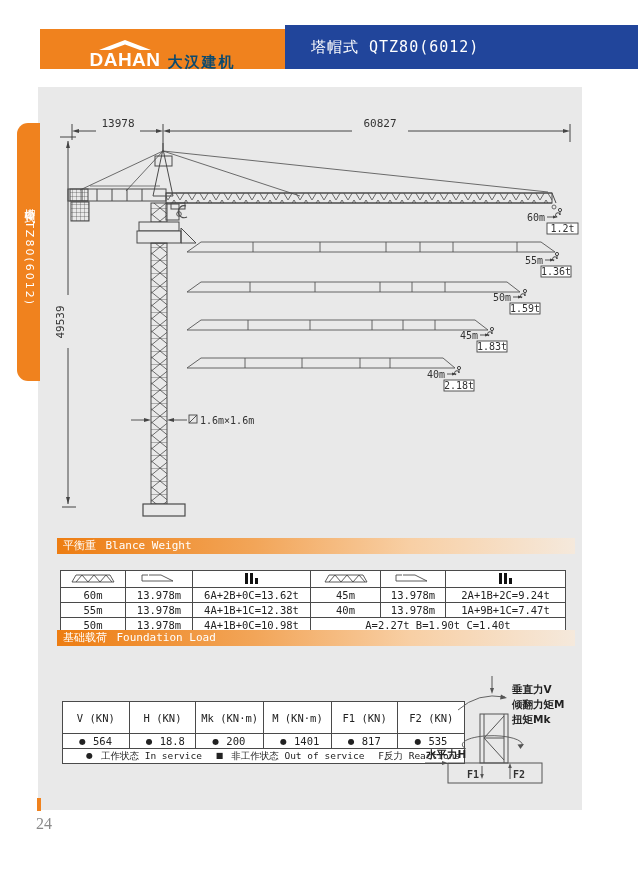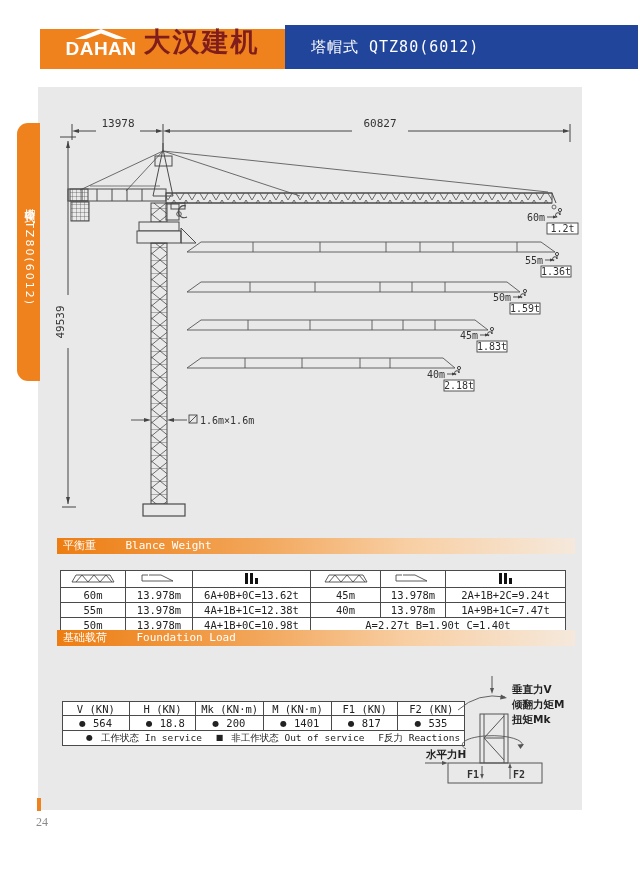--- a/index.html
+++ b/index.html
@@ -5,59 +5,59 @@
   html,body{margin:0;padding:0;}
   body{
     width:640px;height:875px;position:relative;background:#ffffff;
     font-family:"DejaVu Sans Mono","Liberation Mono",monospace;
     color:#222;overflow:hidden;
   }
   
   .hdr-blue{position:absolute;left:285px;top:25px;width:353px;height:44px;background:#21459B;
     display:flex;align-items:center;}
   .hdr-orange{position:absolute;left:40px;top:29px;width:245px;height:40px;background:#F0821E;
-    display:flex;align-items:flex-start;justify-content:center;gap:8px;}
+    display:flex;align-items:flex-end;justify-content:center;gap:8px;}
   .hdr-title{color:#fff;font-size:15px;letter-spacing:1px;padding-left:26px;
     font-family:"DejaVu Sans Mono","Liberation Sans",sans-serif;}
   .brand{display:flex;align-items:flex-end;gap:7px;}
   .brand-en{display:flex;flex-direction:column;align-items:center;line-height:1;}
   .brand-en .word{color:#fff;font-weight:bold;font-size:19px;letter-spacing:.5px;
     font-family:"Liberation Sans",sans-serif;}
-  .brand-cn{color:#7f1d1d;font-weight:bold;font-size:27px;letter-spacing:2px;line-height:1;
-    font-family:Liberation Mono, monospace;}
+  .brand-cn{color:#0c4a6e;font-weight:bold;font-size:15px;letter-spacing:2px;line-height:1;
+    font-family:Liberation Sans, sans-serif;}
   
   .panel{position:absolute;left:38px;top:87px;width:544px;height:723px;background:#E9E9E9;}
   .side-tab{position:absolute;left:17px;top:123px;width:23px;height:258px;background:#F0821E;
     border-radius:11px 0 0 11px;display:flex;align-items:center;justify-content:center;}
   .side-tab span{writing-mode:vertical-rl;color:#fff;font-size:11px;letter-spacing:2px;
     font-family:"DejaVu Sans","Liberation Sans",sans-serif;}
   
   .banner{position:absolute;left:57px;width:518px;height:16px;line-height:16px;
     background:linear-gradient(90deg,#ED7D12 0%,#F2A558 38%,#F8CFA4 68%,#F5E9DC 100%);
     color:#fff;font-size:11px;padding-left:6px;box-sizing:border-box;
     font-family:"DejaVu Sans","Liberation Sans",sans-serif;}
-  .banner .b-en{margin-left:26px;font-family:"DejaVu Sans Mono",monospace;}
+  .banner .b-en{margin-left:6px;font-family:"DejaVu Sans Mono",monospace;}
   
   table{border-collapse:collapse;background:#fff;position:absolute;table-layout:fixed;}
   td,th{border:1px solid #4a4a4a;text-align:center;font-weight:normal;
     font-size:10.5px;padding:0;overflow:hidden;white-space:nowrap;}
   .bal{left:60px;top:570px;}
   .bal tr{height:15px;} .bal tr.hd{height:17px;}
   .fnd{left:62px;top:701px;}
-  .fnd tr{height:15px;} .fnd tr.hd{height:14px;}
+  .fnd tr{height:15px;} .fnd tr.hd{height:32px;}
   .fnd td.mk{text-align:left;padding-left:16px;}
   .m-dot,.m-sq{display:inline-block;margin-right:7px;font-size:8px;vertical-align:1px;
     font-family:"DejaVu Sans",sans-serif;}
   .legend-cell{font-size:9.5px;padding-left:19px;}
   .legend-cell span{margin:0 4px;}
   svg text{font-family:"DejaVu Sans Mono","Liberation Mono",monospace;fill:#333;}
   svg text.cjk{font-family:"DejaVu Sans","Liberation Sans",sans-serif;font-weight:bold;fill:#222;}
   
   .foot-tick{position:absolute;left:37px;top:798px;width:4px;height:13px;background:#F0821E;}
-  .page-num{position:absolute;left:36px;top:815px;font-size:12px;color:#8a8a8a;
+  .page-num{position:absolute;left:36px;top:815px;font-size:16px;color:#8a8a8a;
     font-family:"Liberation Serif",serif;}
 </style>
 </head>
 <body>
 
 <div class="panel"></div>
 
 <div class="side-tab">
   <span>塔帽式 QTZ80(6012)</span>
 </div>
@@ -261,21 +261,21 @@
           </svg></th>
     <th><svg width="16" height="13" viewBox="0 0 16 13">
             <rect x="1" y="1" width="3" height="11" fill="#111"></rect>
             <rect x="6" y="1" width="3" height="11" fill="#111"></rect>
             <rect x="11" y="6" width="3" height="6" fill="#111"></rect>
           </svg></th>
   </tr>
   <tr>
     <td>60m</td>
     <td>13.978m</td>
-    <td>6A+0B+0C=13.62t</td>
+    <td>6A+2B+0C=13.62t</td>
     <td>45m</td>
     <td>13.978m</td>
     <td>2A+1B+2C=9.24t</td>
   </tr>
   <tr>
     <td>55m</td>
     <td>13.978m</td>
     <td>4A+1B+1C=12.38t</td>
     <td>40m</td>
     <td>13.978m</td>

